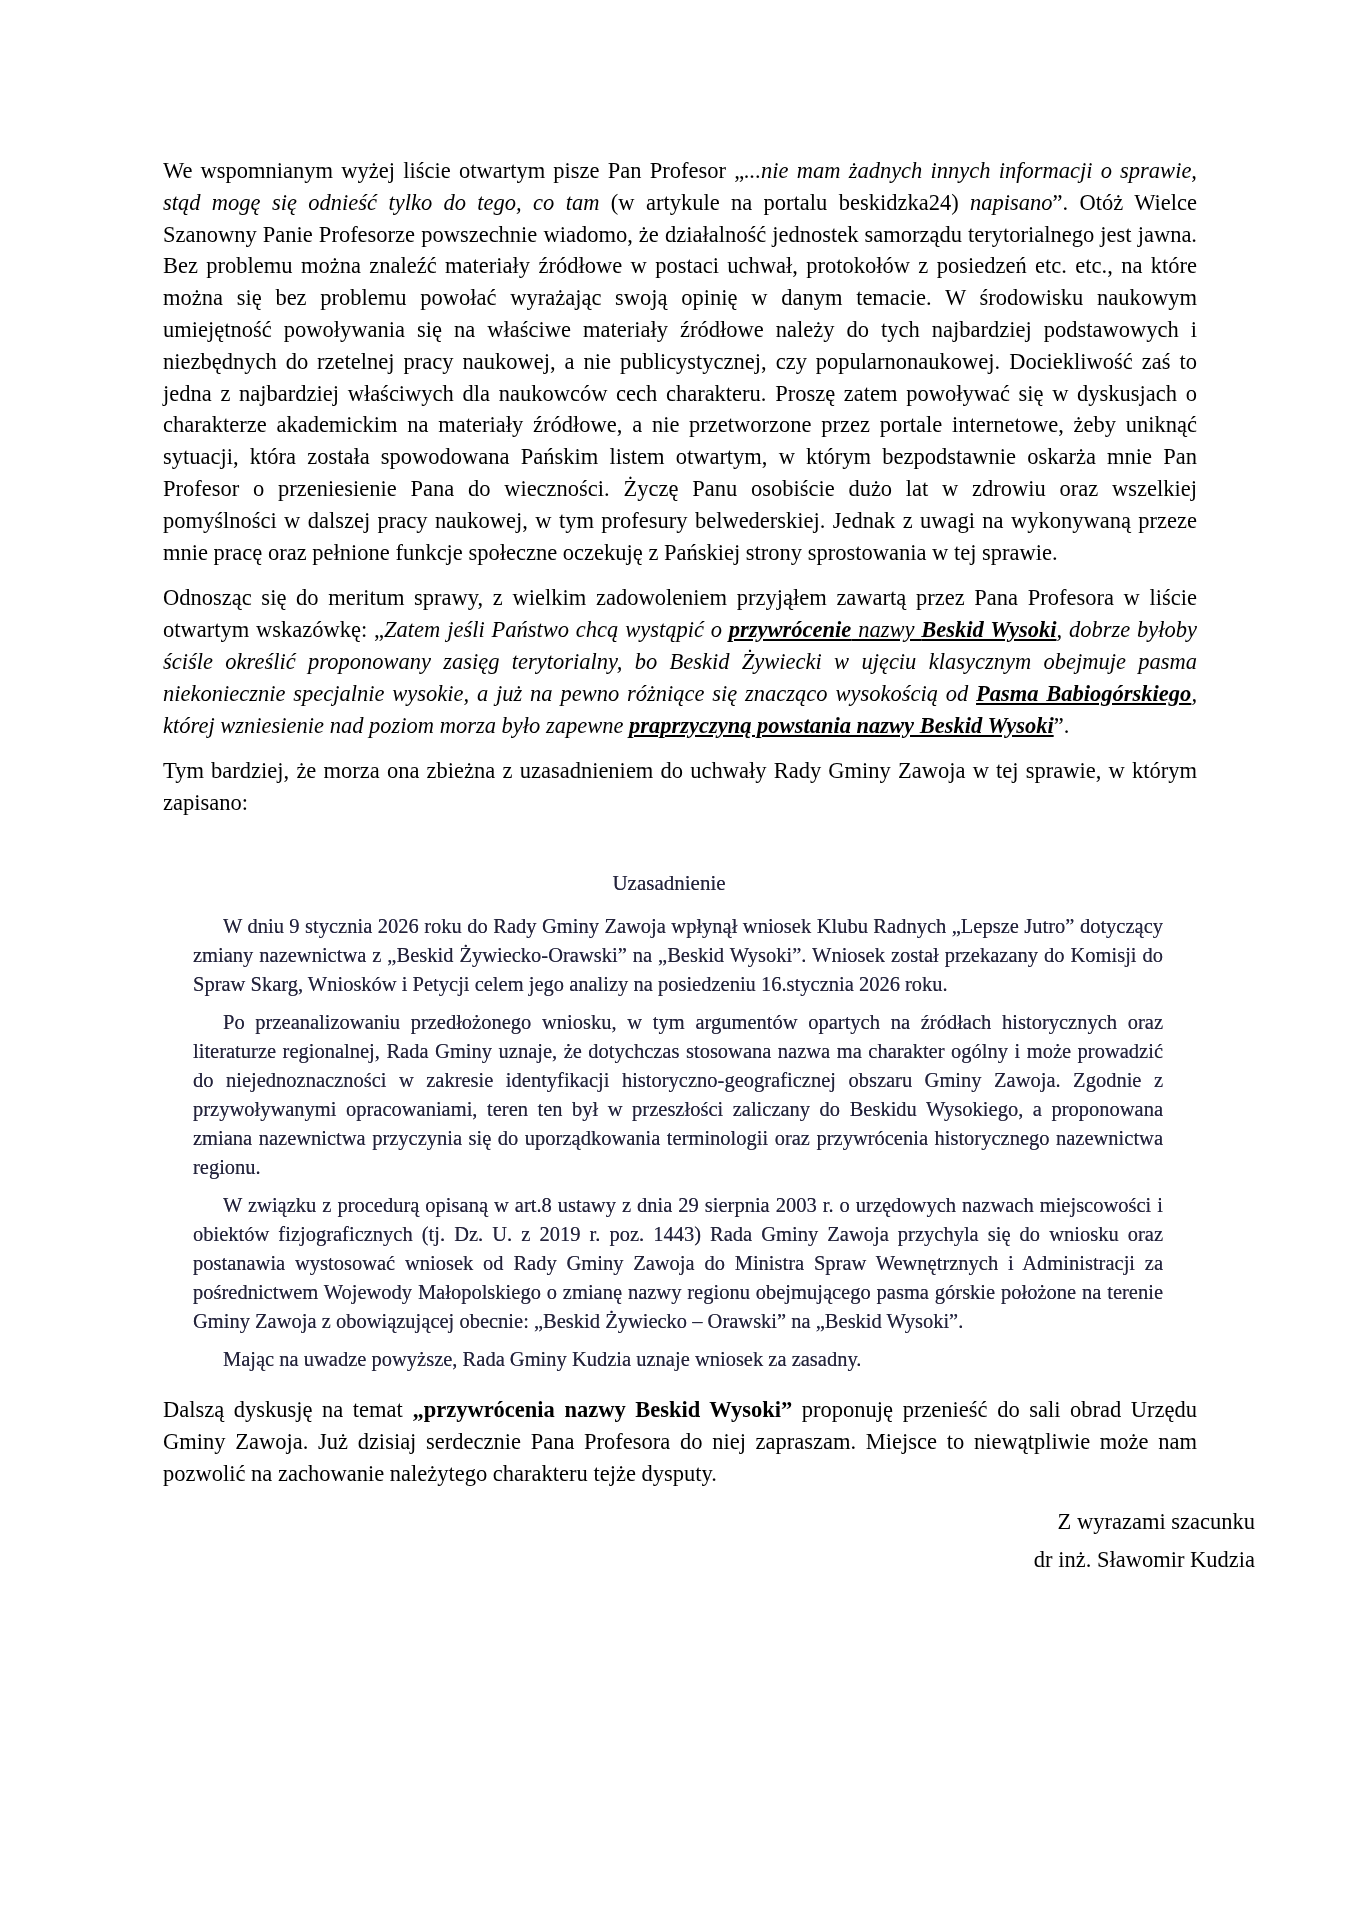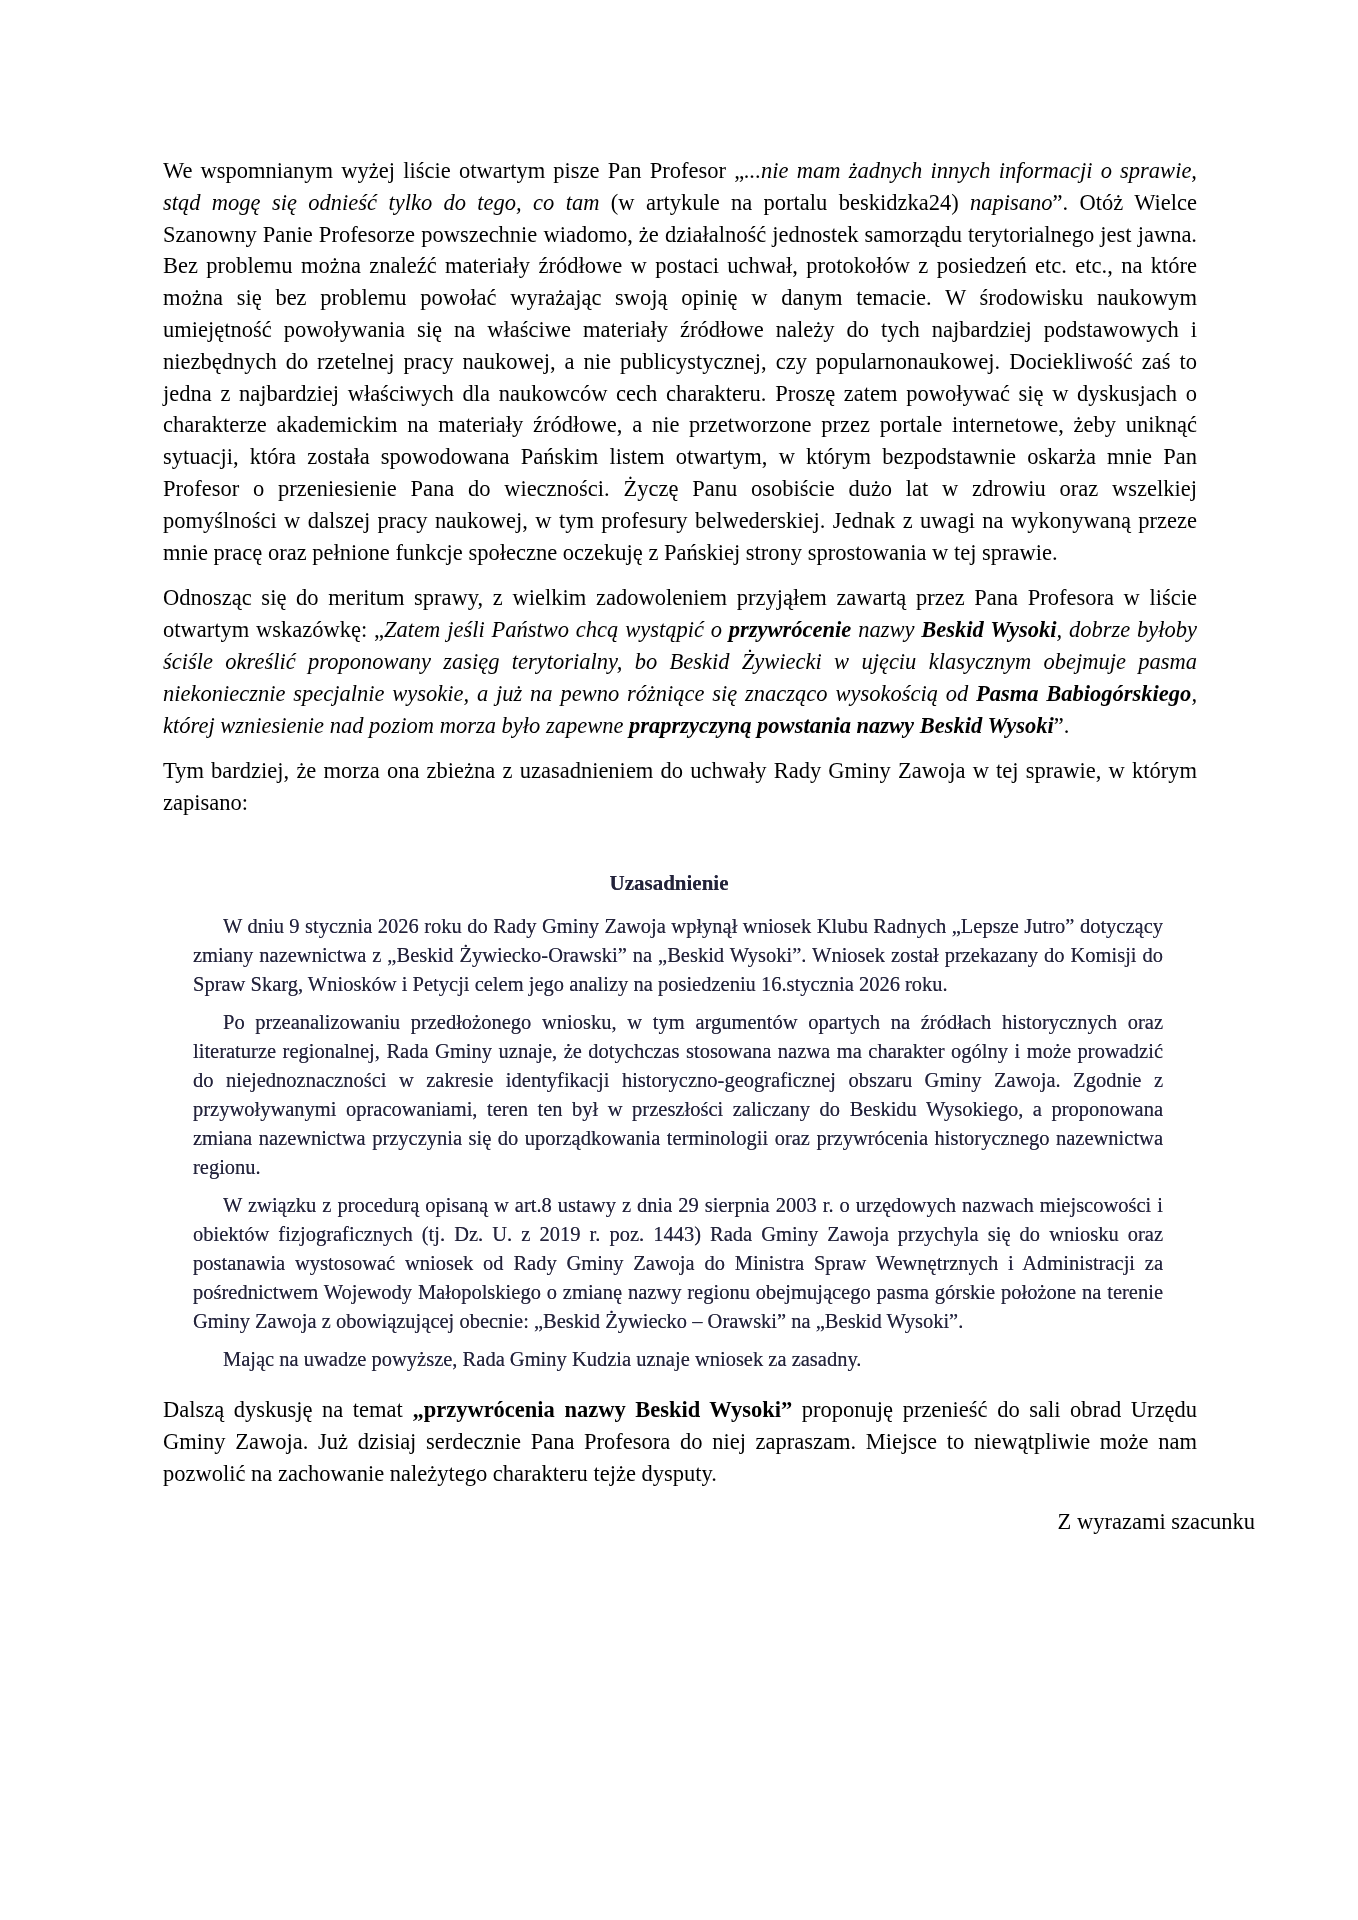--- a/index.html
+++ b/index.html
@@ -17,36 +17,36 @@
     left:163px;
     top:155px;
     width:1034px;
     font-size:22.5px;
     line-height:31.8px;
     text-align:justify;
   }
   .letter p{margin:0 0 14px 0;}
   .i{font-style:italic;}
   .b{font-weight:bold;}
-  .u{}
+  .u{text-decoration:underline;}
   
   .scan{
     margin:50px 30px 0 12px;
     width:988px;
     font-size:20.5px;
     line-height:29px;
     color:#23233a;
     text-align:justify;
     text-shadow:0 0 0.6px rgba(35,35,72,0.65);
     filter:blur(0.22px);
   }
   .scan p{margin:0 0 9px 18px;text-indent:30px;}
   .scan .scan-title{
     text-align:center;
-    font-weight:bold;
+    font-weight:normal;
     text-indent:0;
     font-size:21px;
     margin:0 0 14px 0;
   }
   .closing-paragraph{margin-top:20px !important;}
   .signature{
     margin:8px 0 0 392px;
     width:700px;
     text-align:right;
     line-height:38px;
@@ -69,16 +69,17 @@
       <p>W dniu 9 stycznia 2026 roku do Rady Gminy Zawoja wpłynął wniosek Klubu Radnych „Lepsze Jutro” dotyczący zmiany nazewnictwa z „Beskid Żywiecko-Orawski” na „Beskid Wysoki”. Wniosek został przekazany do Komisji do Spraw Skarg, Wniosków i Petycji celem jego analizy na posiedzeniu 16.stycznia 2026 roku.</p>
       <p>Po przeanalizowaniu przedłożonego wniosku, w tym argumentów opartych na źródłach historycznych oraz literaturze regionalnej, Rada Gminy uznaje, że dotychczas stosowana nazwa ma charakter ogólny i może prowadzić do niejednoznaczności w zakresie identyfikacji historyczno-geograficznej obszaru Gminy Zawoja. Zgodnie z przywoływanymi opracowaniami, teren ten był w przeszłości zaliczany do Beskidu Wysokiego, a proponowana zmiana nazewnictwa przyczynia się do uporządkowania terminologii oraz przywrócenia historycznego nazewnictwa regionu.</p>
       <p>W związku z procedurą opisaną w art.8 ustawy z dnia 29 sierpnia 2003 r. o urzędowych nazwach miejscowości i obiektów fizjograficznych (tj. Dz. U. z 2019 r. poz. 1443) Rada Gminy Zawoja przychyla się do wniosku oraz postanawia wystosować wniosek od Rady Gminy Zawoja do Ministra Spraw Wewnętrznych i Administracji za pośrednictwem Wojewody Małopolskiego o zmianę nazwy regionu obejmującego pasma górskie położone na terenie Gminy Zawoja z obowiązującej obecnie: „Beskid Żywiecko – Orawski” na „Beskid Wysoki”.</p>
       <p>Mając na uwadze powyższe, Rada Gminy Kudzia uznaje wniosek za zasadny.</p>
     </div>
 
     <p class="closing-paragraph"><span>Dalszą dyskusję na temat </span><span class="b">„przywrócenia nazwy Beskid Wysoki”</span><span> proponuję przenieść do sali obrad Urzędu Gminy Zawoja. Już dzisiaj serdecznie Pana Profesora do niej zapraszam. Miejsce to niewątpliwie może nam pozwolić na zachowanie należytego charakteru tejże dysputy.</span></p>
 
     <div class="signature">
       <div>Z wyrazami szacunku</div>
+      <div>dr inż. Sławomir Kudzia</div>
     </div>
 
   </div>
 </div>
 
 </body></html>

